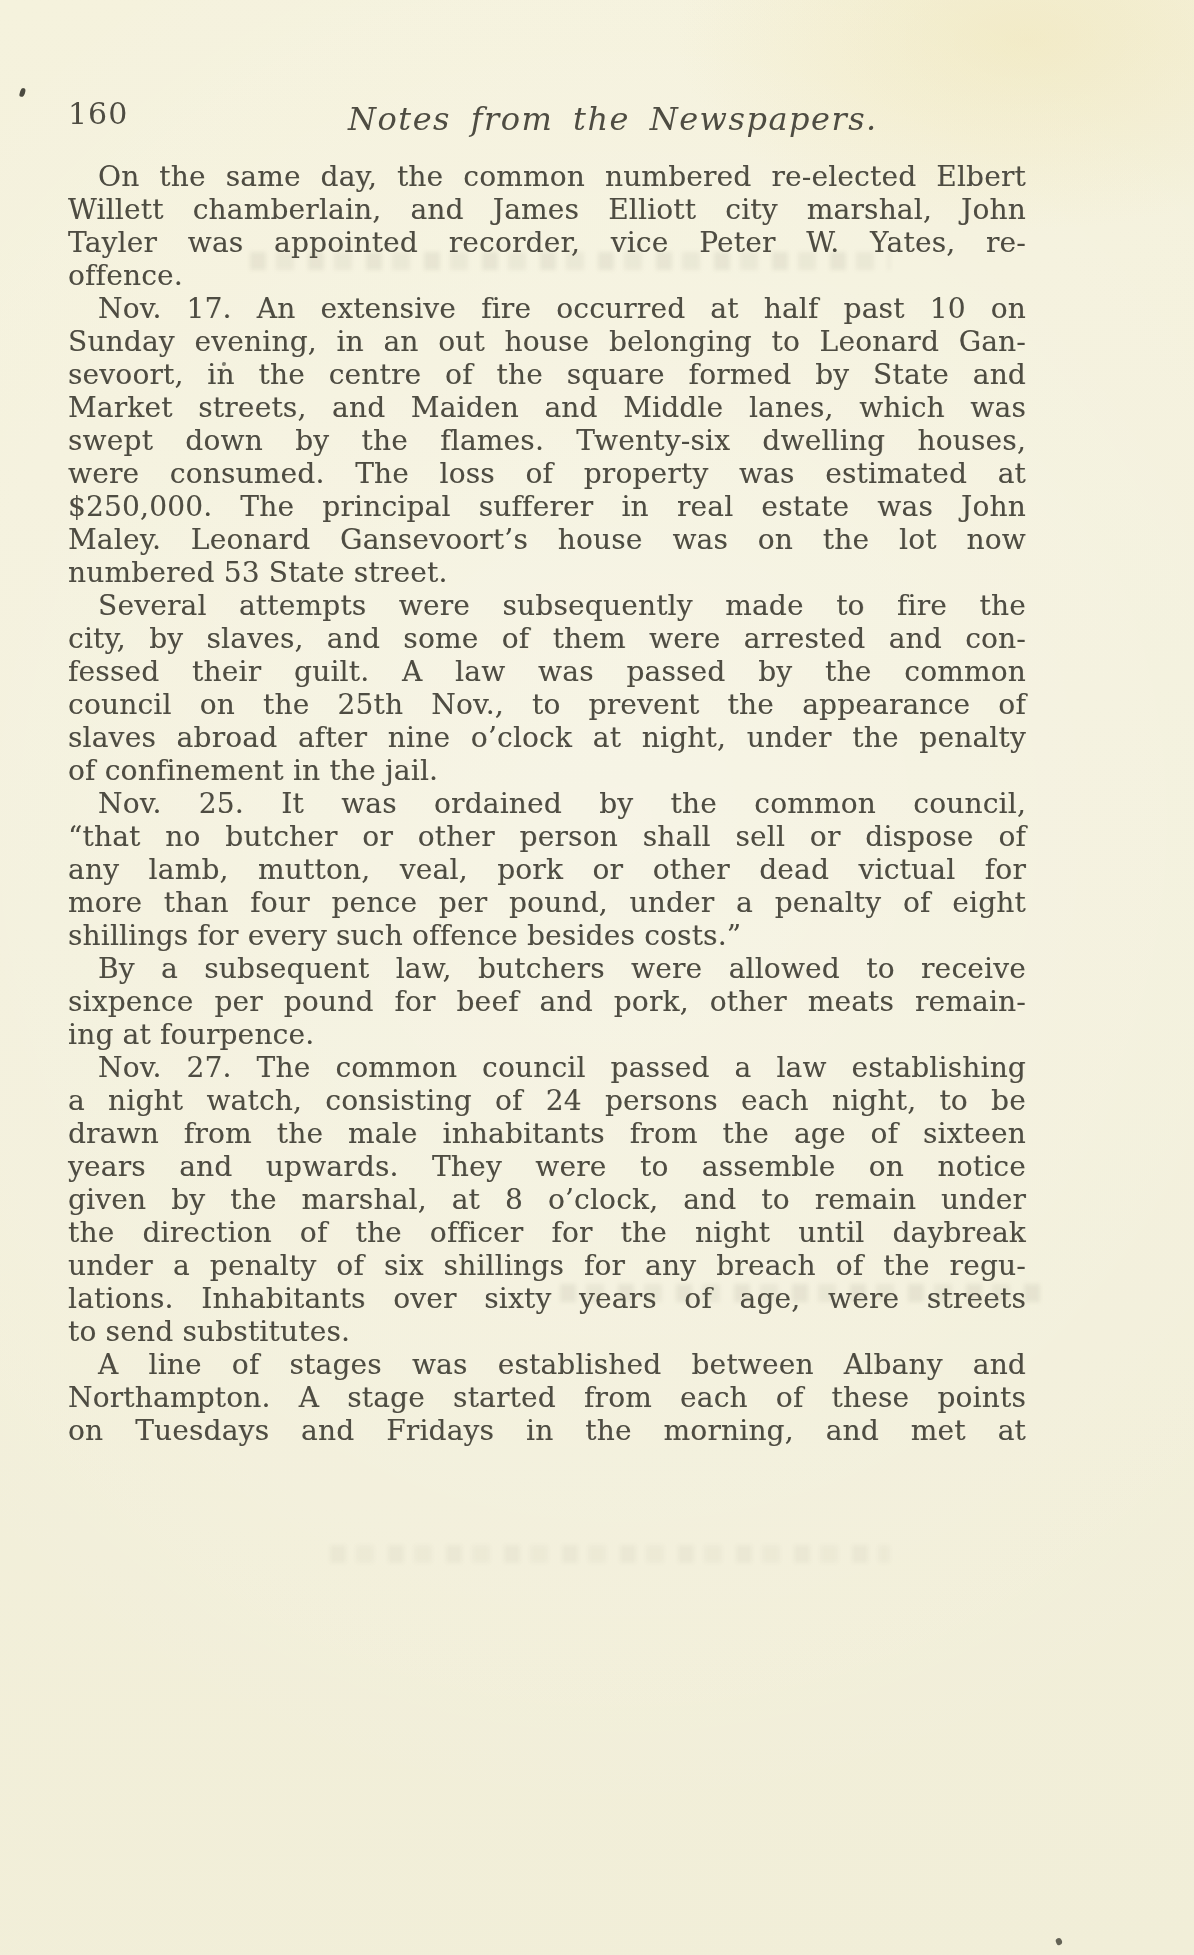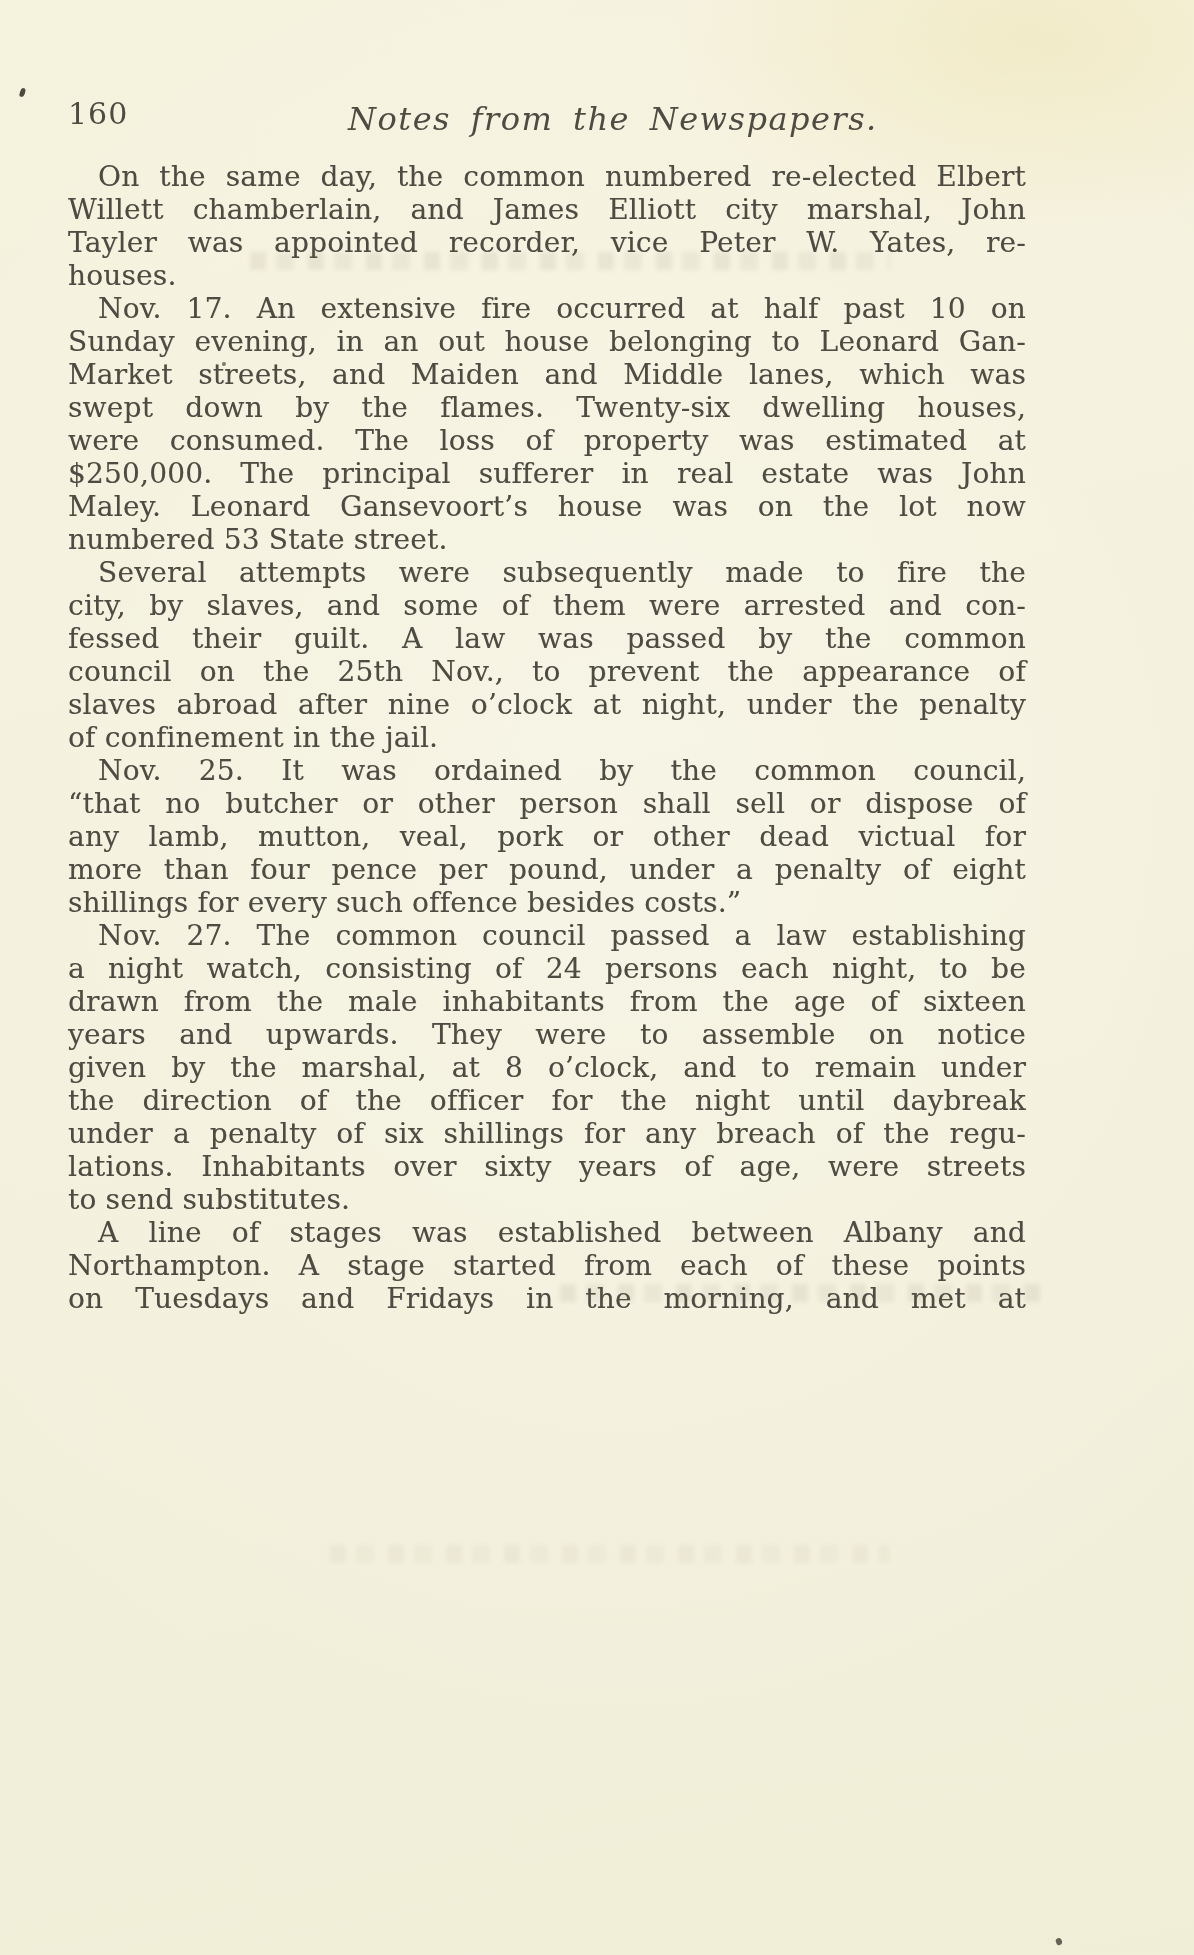--- a/index.html
+++ b/index.html
@@ -64,26 +64,27 @@
 
   <div class="folio">160</div>
   <div class="running-title">Notes from the Newspapers.</div>
 
   <div class="text-block">
 
     <p class="para">
       <span class="line first">On the same day, the common numbered re-elected Elbert</span>
       <span class="line">Willett chamberlain, and James Elliott city marshal, John</span>
       <span class="line">Tayler was appointed recorder, vice Peter W. Yates, re-</span>
-      <span class="line end">houses.</span>
+      <span class="line end">offence.</span>
     </p>
 
     <p class="para">
       <span class="line first">Nov. 17.  An extensive fire occurred at half past 10 on</span>
       <span class="line">Sunday evening, in an out house belonging to Leonard Gan-</span>
+      <span class="line">sevoort, in the centre of the square formed by State and</span>
       <span class="line">Market streets, and Maiden and Middle lanes, which was</span>
       <span class="line">swept down by the flames.  Twenty-six dwelling houses,</span>
       <span class="line">were consumed.  The loss of property was estimated at</span>
       <span class="line">$250,000.  The principal sufferer in real estate was John</span>
       <span class="line">Maley.  Leonard Gansevoort’s house was on the lot now</span>
       <span class="line end">numbered 53 State street.</span>
     </p>
 
     <p class="para">
       <span class="line first">Several attempts were subsequently made to fire the</span>
@@ -95,20 +96,25 @@
     </p>
 
     <p class="para">
       <span class="line first">Nov. 25.  It was ordained by the common council,</span>
       <span class="line">“that no butcher or other person shall sell or dispose of</span>
       <span class="line">any lamb, mutton, veal, pork or other dead victual for</span>
       <span class="line">more than four pence per pound, under a penalty of eight</span>
       <span class="line end">shillings for every such offence besides costs.”</span>
     </p>
 
+    <p class="para">
+      <span class="line first">By a subsequent law, butchers were allowed to receive</span>
+      <span class="line">sixpence per pound for beef and pork, other meats remain-</span>
+      <span class="line end">ing at fourpence.</span>
+    </p>
 
     <p class="para">
       <span class="line first">Nov. 27.  The common council passed a law establishing</span>
       <span class="line">a night watch, consisting of 24 persons each night, to be</span>
       <span class="line">drawn from the male inhabitants from the age of sixteen</span>
       <span class="line">years and upwards.  They were to assemble on notice</span>
       <span class="line">given by the marshal, at 8 o’clock, and to remain under</span>
       <span class="line">the direction of the officer for the night until daybreak</span>
       <span class="line">under a penalty of six shillings for any breach of the regu-</span>
       <span class="line">lations.  Inhabitants over sixty years of age, were streets</span>

